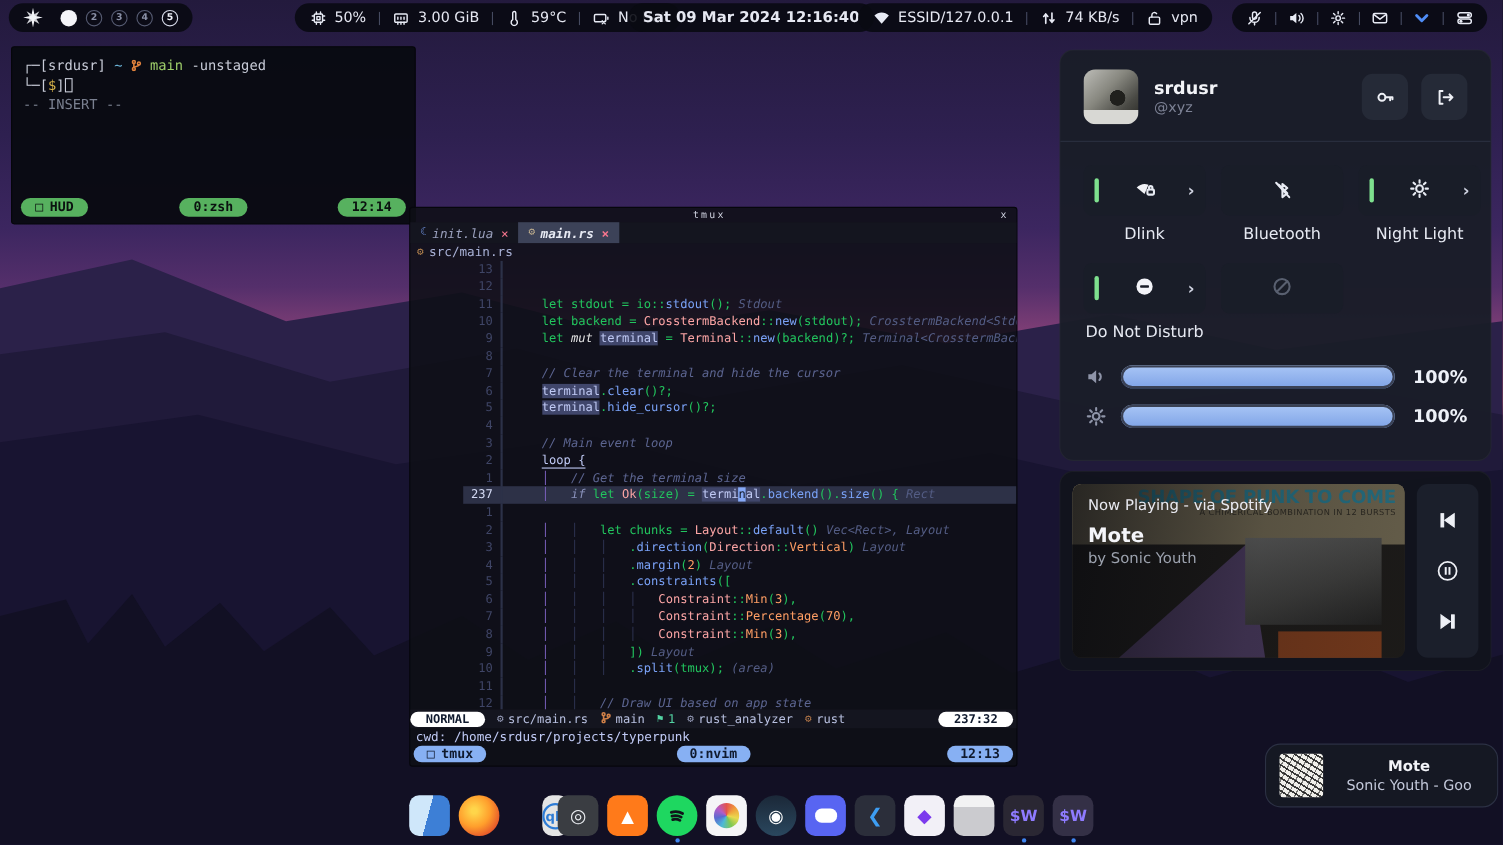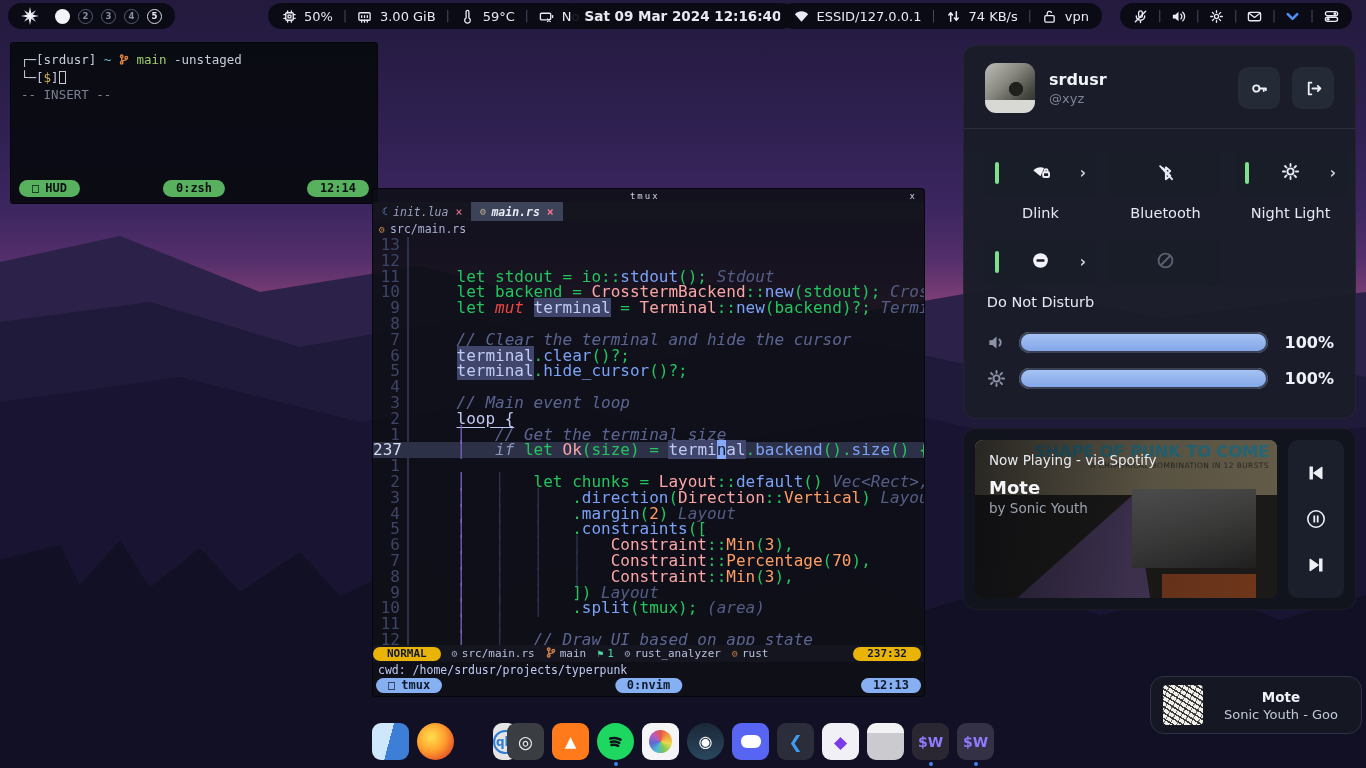--- a/index.html
+++ b/index.html
@@ -30,32 +30,32 @@
   .ed-title{height:13px;display:flex;align-items:center;color:#cfd2e0;font-size:9px;letter-spacing:2px;padding:0 7px;flex:none;}
   .ed-title .t{flex:1;text-align:center;}
   .tabbar{height:19px;background:#14151f;display:flex;align-items:stretch;flex:none;font-size:11.5px;font-style:italic;}
   .tab{display:flex;align-items:center;gap:5px;padding:0 9px;color:#9aa0bd;}
   .tab.active{background:#3c4258;color:#e8ebf5;font-weight:700;}
   .tab-ic{font-style:normal;font-size:10px;}
   .tab-ic.lua{color:#7aa2f7;} .tab-ic.rust{color:#bfae8e;}
   .tab-x{color:#f7768e;font-style:normal;padding-left:2px;}
   .crumb{height:16px;display:flex;align-items:center;gap:5px;font-size:11.5px;color:#a9b1d6;padding:0 6px;flex:none;}
   .crumb .ic{color:#b8864f;font-size:10px;}
-  .code{flex:1;overflow:hidden;font-size:16px;}
+  .code{flex:1;overflow:hidden;font-size:11px;margin-left:48px;}
   .cl{display:flex;height:15.8px;line-height:15.8px;white-space:pre;}
   .ln{flex:none;width:36px;text-align:right;padding-right:7px;color:#3f4566;border-right:2px solid #2c3148;margin-right:9px;}
   .cl.cur{background:#2d3147;}
   .cl.cur .ln{color:#d5dbf5;}
   .s-p{color:#22c55e}.s-c{color:#5c6591;font-style:italic}.s-t{color:#fca5a5}.s-f{color:#7aa2f7}
-  .s-o{color:#ff9e64}.s-m{color:#ef4444;font-style:italic}.s-i{color:#8b93bd;font-style:italic}
+  .s-o{color:#ff9e64}.s-m{color:#e5e5e5;font-style:italic}.s-i{color:#8b93bd;font-style:italic}
   .s-h{color:#545d85;font-style:italic}.s-u{color:#c0caf5;text-decoration:underline;text-underline-offset:3px}
   .s-gp{color:#7e63c4}.s-gg{color:#2f3554}
   .s-hl{color:#c0caf5;background:#40466b}.s-cb{color:#111726;background:#86a9f7}
   .sline{height:17px;background:#14151f;display:flex;align-items:center;gap:11px;font-size:11px;color:#b8c0e0;flex:none;padding-right:3px;}
-  .bpill{background:#eab308;color:#101a2e;font-weight:700;border-radius:9px;padding:0 14px;height:14px;line-height:14px;}
+  .bpill{background:#ffffff;color:#101a2e;font-weight:700;border-radius:9px;padding:0 14px;height:14px;line-height:14px;}
   .sl-it{display:flex;align-items:center;gap:4px;}
   .sl-ic{font-size:10px;color:#9aa0bd;}
   .sl-branch svg{width:10px;height:11px;stroke:#d08048;fill:none;stroke-width:1.6;}
   .sl-flag{color:#53d3a3;font-size:10px;}
   .sl-diag{color:#53d3a3;}
   .sl-rust{color:#b87a4a;font-size:10px;}
   .sl-pos{margin-left:auto;}
   .cwd{height:15px;font-size:11.5px;color:#c0caf5;padding:0 5px;flex:none;display:flex;align-items:center;}
   .tmuxbar{height:19px;display:flex;align-items:center;position:relative;padding:0 3px 2px 3px;flex:none;}
   .tmuxbar .bp{background:#87b0f3;color:#101a2e;font:700 12px/15px "DejaVu Sans Mono",monospace;border-radius:9px;padding:0 12px;display:flex;gap:6px;align-items:center;}

